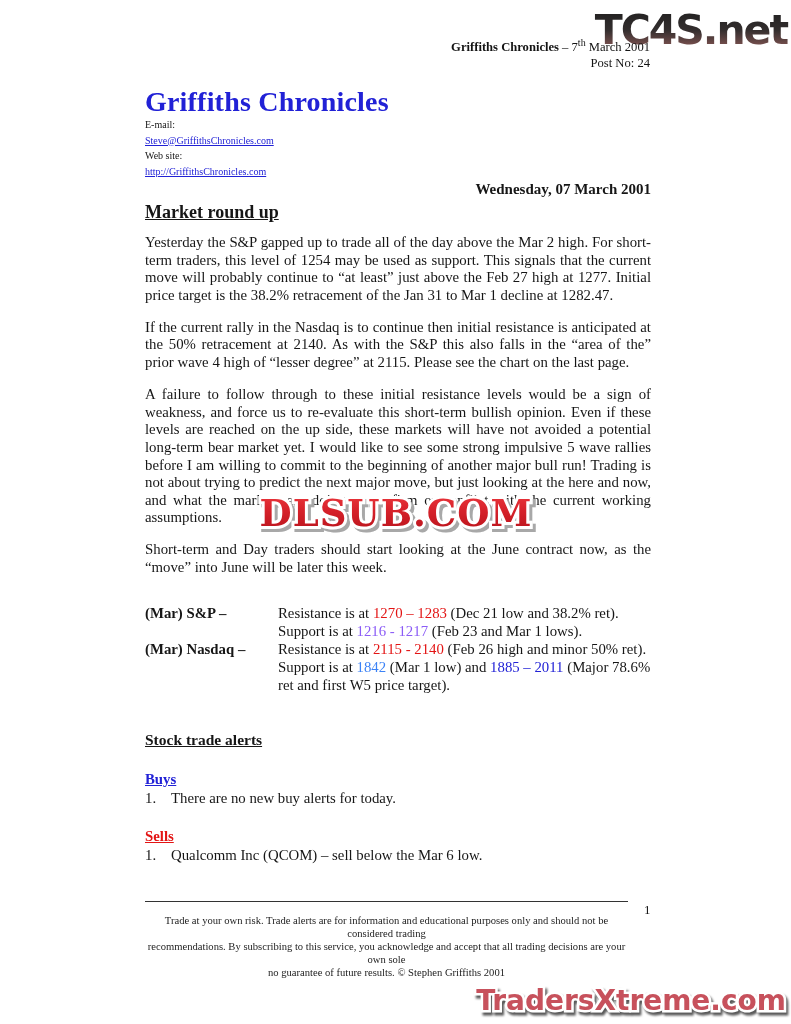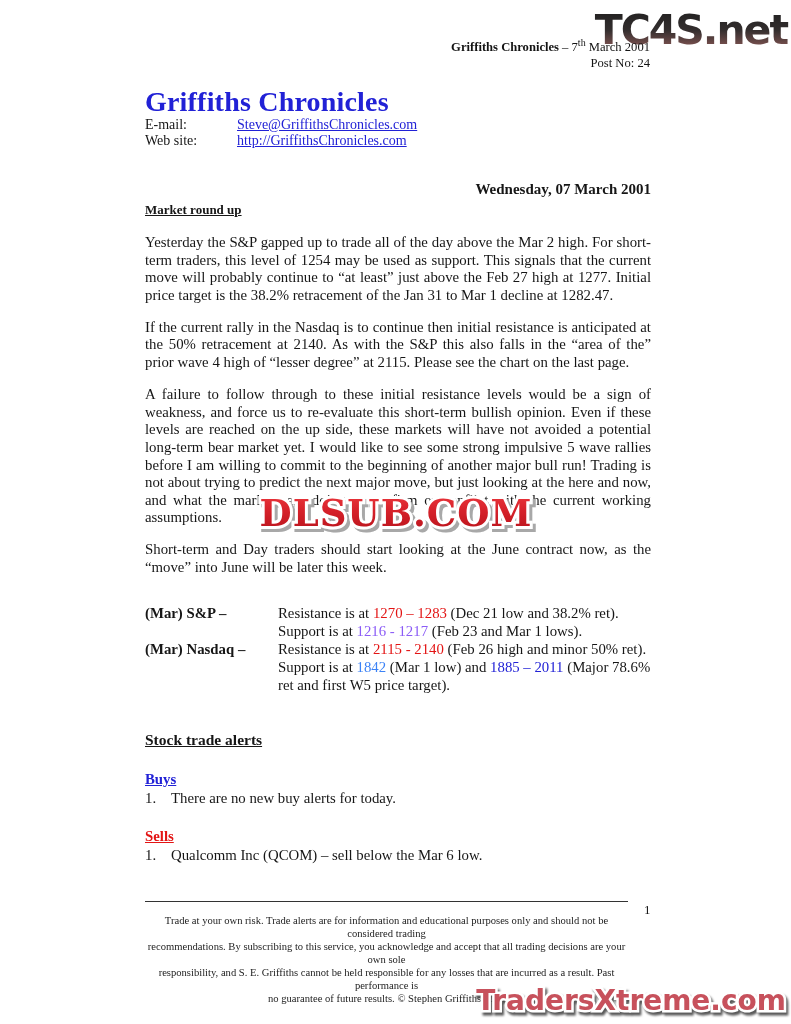--- a/index.html
+++ b/index.html
@@ -10,26 +10,26 @@
   
   .tc4s{position:absolute;top:4px;right:2px;}
   
   .header-ref{position:absolute;top:40px;right:141px;text-align:right;font-size:12.6px;line-height:15.5px;color:#141414;}
   .header-ref .bold{font-weight:bold;}
   .header-ref sup{font-size:10px;vertical-align:super;line-height:0;}
   
   .masthead{position:absolute;left:145px;top:87px;width:506px;}
   .doc-title{font-size:28px;font-weight:bold;color:var(--blue,#2121d6);line-height:30px;letter-spacing:0.2px;}
   .tagline{font-size:13.2px;margin-top:2px;color:#141414;}
-  .contact-row{display:flex;font-size:14px;line-height:15.5px;}
+  .contact-row{display:flex;font-size:10px;line-height:15.5px;flex-direction:column;}
   .contact-label{width:92px;flex:none;}
   a.doc-link{color:var(--blue,#2121d6);text-decoration:underline;cursor:pointer;}
   
   .date-line{position:absolute;left:145px;top:181px;width:506px;text-align:right;font-weight:bold;font-size:15px;}
-  .section-heading{position:absolute;left:145px;top:202px;font-size:13px;font-weight:bold;text-decoration:underline;}
+  .section-heading{position:absolute;left:145px;top:202px;font-size:18px;font-weight:bold;text-decoration:underline;}
   
   .body-col{position:absolute;left:145px;top:234px;width:506px;}
   .body-par{font-size:14.8px;line-height:17.6px;text-align:justify;margin:0 0 14.5px 0;}
   
   .levels{position:absolute;left:145px;top:604px;width:506px;font-size:14.8px;line-height:18px;}
   .level-row{display:flex;}
   .level-label{width:133px;flex:none;font-weight:bold;}
   .level-text{flex:1;}
   
   .alerts{position:absolute;left:145px;top:731px;width:506px;}
@@ -139,21 +139,20 @@
         <stop offset="1" stop-color="#b5121a"></stop>
       </linearGradient>
     </defs>
     <text x="150" y="43" text-anchor="middle" font-family="'DejaVu Serif', serif" font-weight="bold" font-size="37" letter-spacing="1" fill="url(#dlsubGrad)" stroke="#ffffff" stroke-width="6" paint-order="stroke" style="filter: drop-shadow(3px 3px 0 #a8a8a8);">DLSUB.COM</text>
   </svg>
 
   <div class="footer">
     <div>
         <div class="footer-line">Trade at your own risk. Trade alerts are for information and educational purposes only and should not be considered trading</div>
         <div class="footer-line">recommendations. By subscribing to this service, you acknowledge and accept that all trading decisions are your own sole</div>
-        <div class="footer-line">responsibility, and S. E. Griffiths cannot be held responsible for any losses that are incurred as a result.  Past performance is</div>
         <div class="footer-line">no guarantee of future results.  © Stephen Griffiths 2001</div>
       </div>
   </div>
   <div class="page-num">1</div>
 
   <svg class="txtreme" width="330" height="46">
     <text x="325" y="33" text-anchor="end" font-family="'DejaVu Sans', sans-serif" font-weight="bold" font-size="28" fill="#c7515c" stroke="#ffffff" stroke-width="5" paint-order="stroke" style="filter: drop-shadow(2px 3px 1px rgba(60,60,60,0.85));">TradersXtreme.com</text>
   </svg>
 
 </div>

